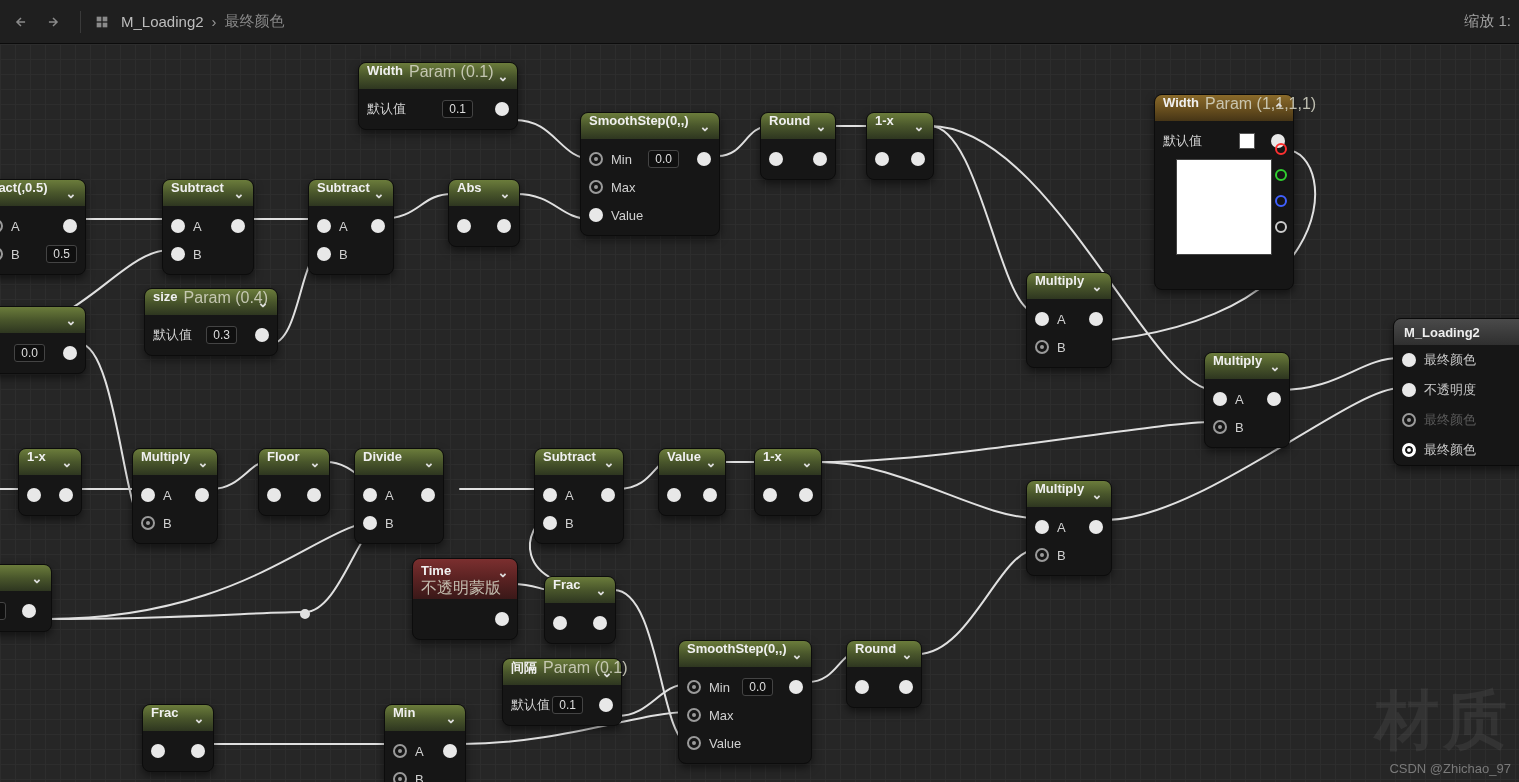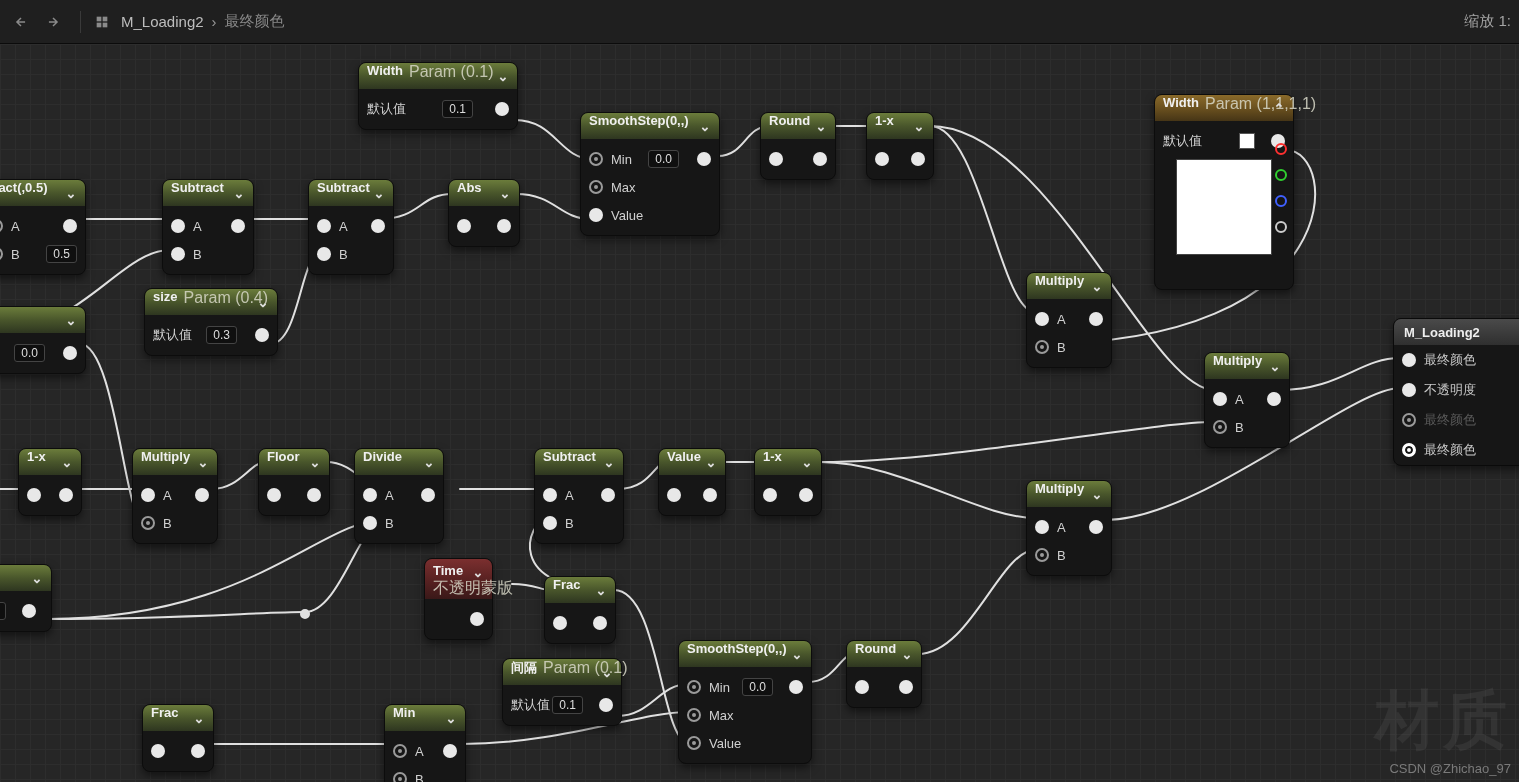--- a/index.html
+++ b/index.html
@@ -529,21 +529,21 @@
       </div>
   <div class="body">
         <div class="row">
           <span class="num">12.0</span>
           <span style="width:8px"></span>
           <span class="pin solid out"></span>
         </div>
       </div>
 </div>
 
-<div class="node red" style="left:424px;top:514px;width:69px">
+<div class="node red" style="left:412px;top:514px;width:106px">
   <div class="hdr" style="flex-direction:column;align-items:flex-start;height:40px;padding-top:4px">
         <span>Time</span>
         <span class="sub" style="margin-left:0">不透明蒙版</span>
         <span class="exp">⌄</span>
       </div>
   <div class="body">
         <div class="row">
           <span class="lbl"></span>
           <span class="pin solid out"></span>
         </div>

